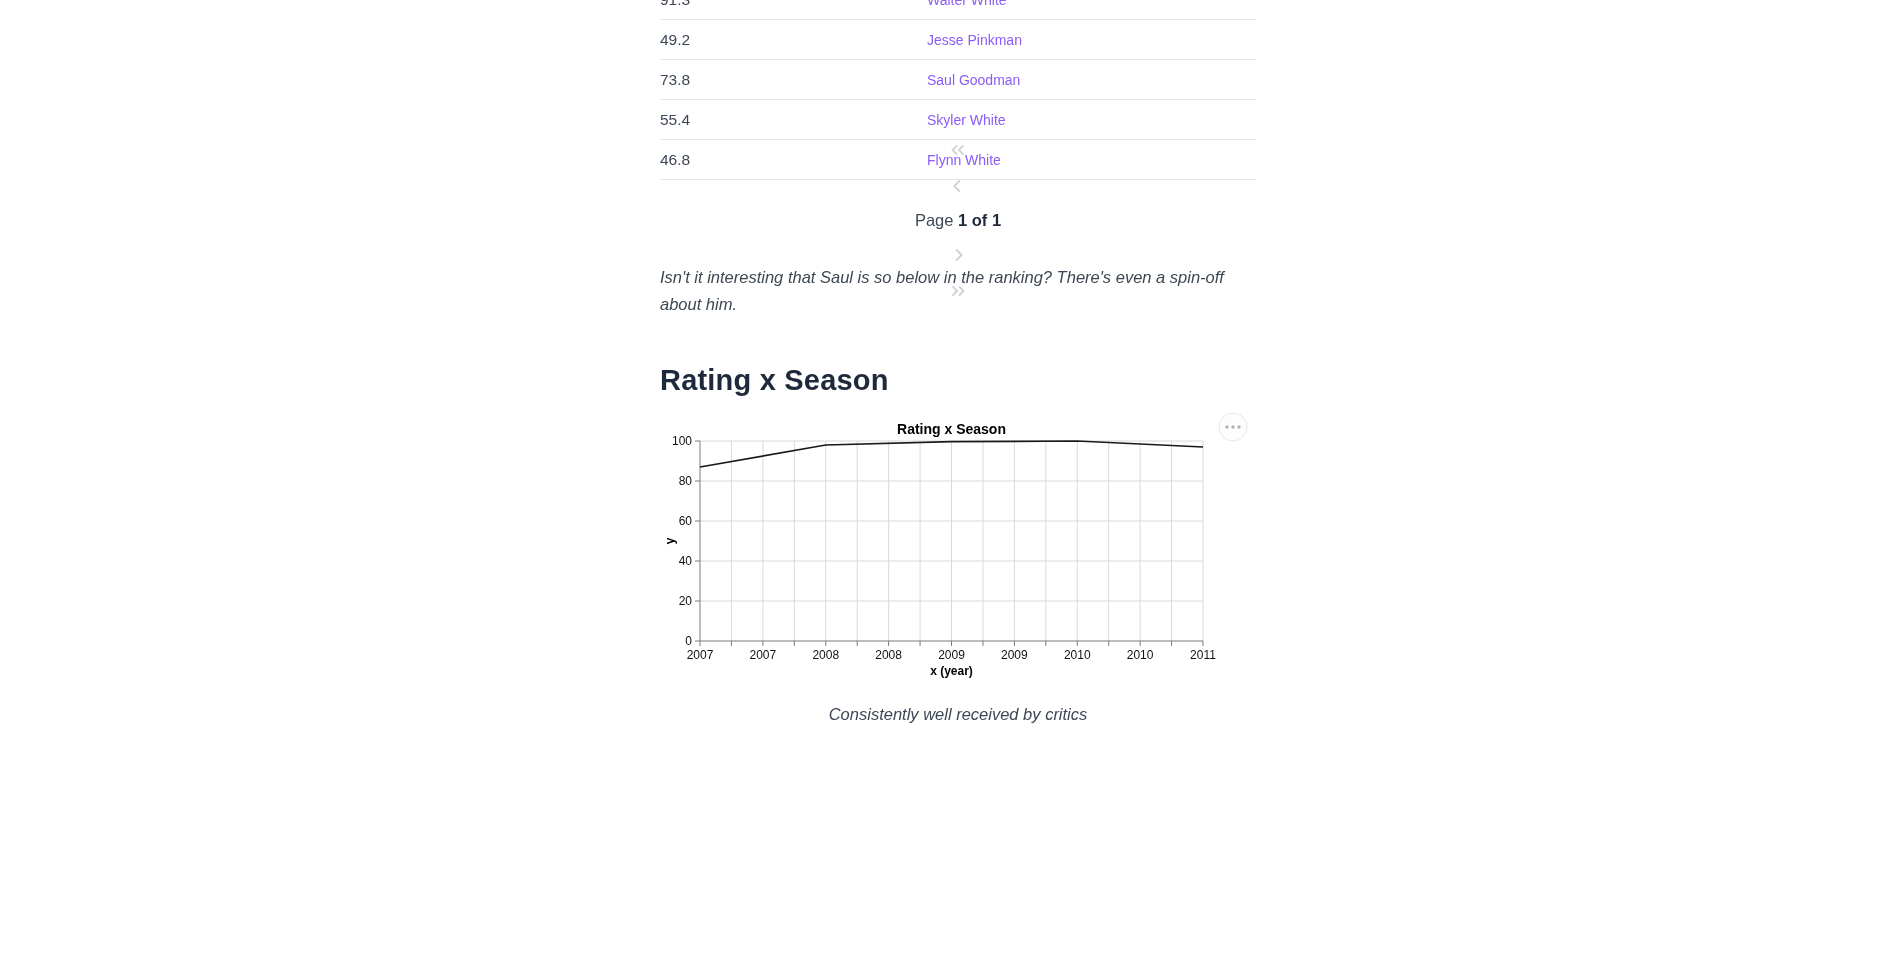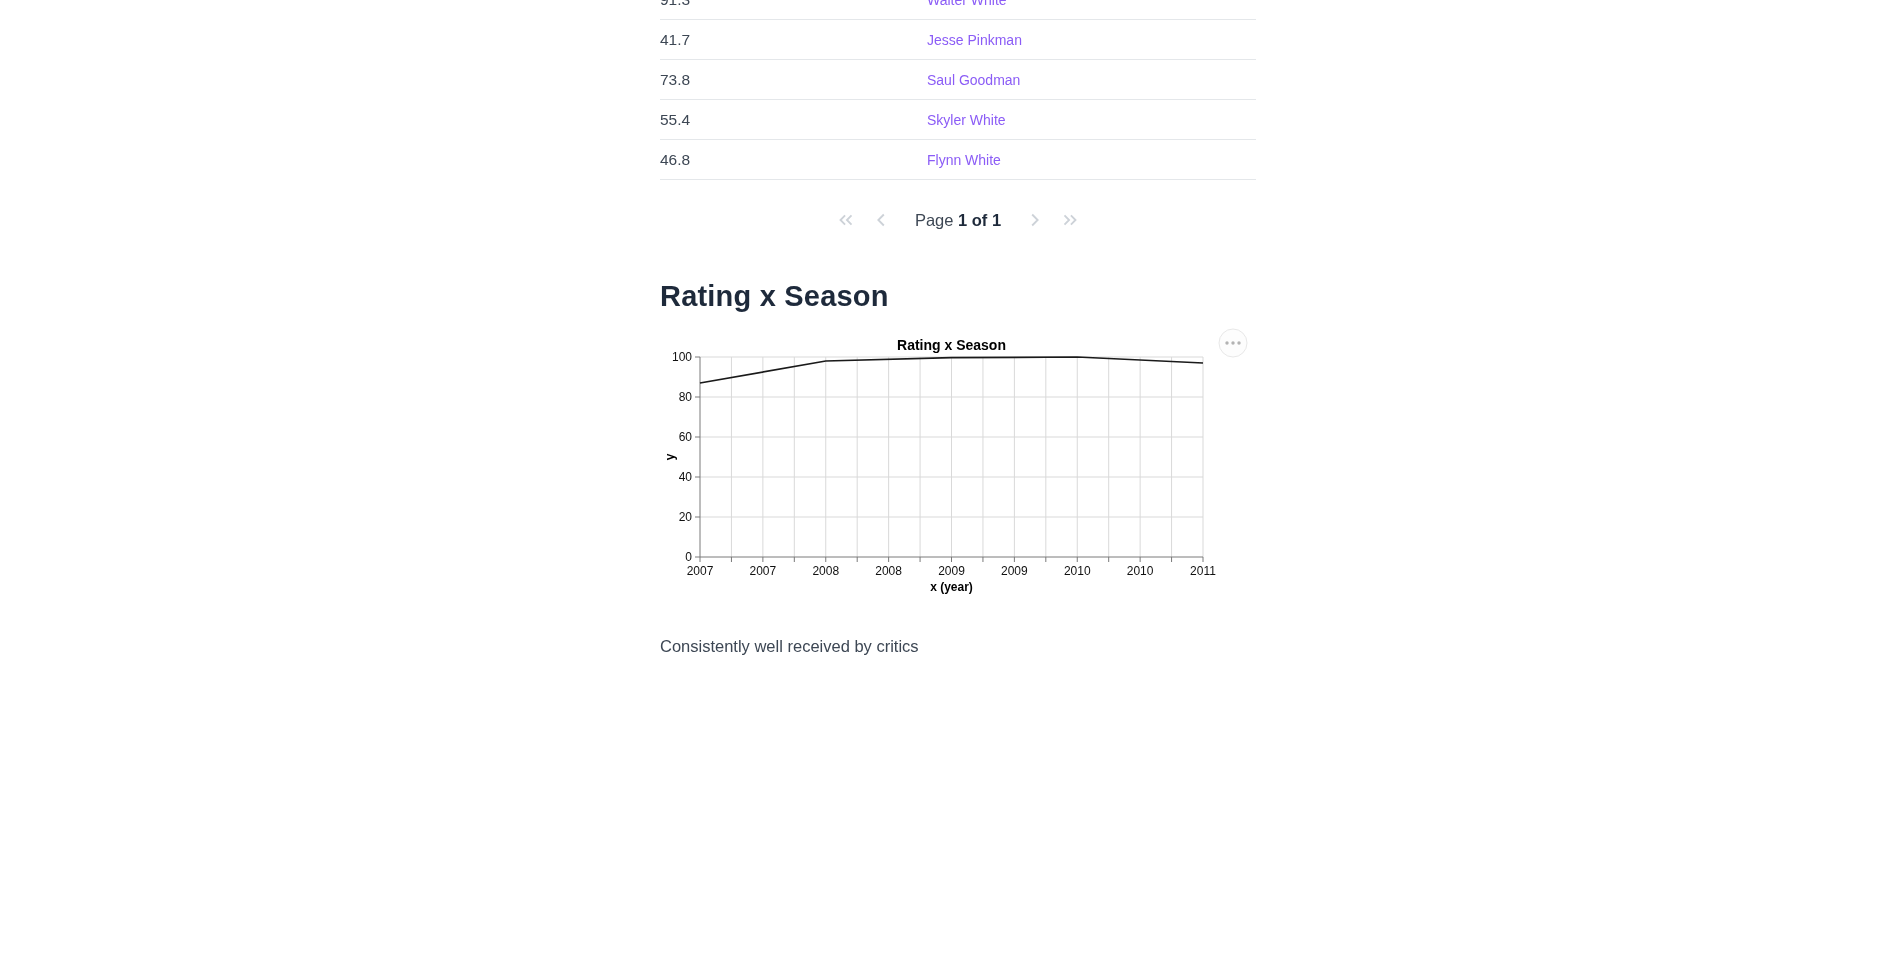--- a/index.html
+++ b/index.html
@@ -9,51 +9,51 @@
 
   
   .tbl { width: 100%; margin-top: -20px; }
   .tbl-row { display: flex; align-items: center; height: 40px;
              border-bottom: 1px solid #e4e7ea; }
   .cell-rating { width: 44.8%; font-size: 15.5px; color: #3d4754; }
   .cell-name   { flex: 1; font-size: 14px; color: #8b5cf6; }
 
   
   .pager { margin-top: 26px; display: flex; align-items: center; justify-content: center;
-           gap: 14px; height: 28px; }
+           gap: 14px; height: 28px; flex-direction: column; }
   .pager-btn { width: 22px; height: 22px; display: flex; align-items: center;
                justify-content: center; cursor: default; background: none; border: none; }
   .pager-label { font-size: 16.5px; color: #3d4754; padding: 0 8px; white-space: nowrap; }
   .pager-label b { color: #1e2a3b; font-weight: 700; }
 
   
   .note { margin-top: 30px; font-style: italic; font-size: 16.5px; line-height: 27px;
           color: #3d4754; }
 
   
   h2.section-title { margin-top: 46px; font-size: 29px; font-weight: 700;
                      color: #1e2a3b; letter-spacing: 0.2px; }
 
   .chart-wrap { position: relative; margin-top: 10px; width: 596px; height: 282px; }
-  .chart-note { margin-top: 32px; font-size: 16.5px; color: #3d4754; }
+  .chart-note { margin-top: 16px; font-style: italic; font-size: 16.5px; color: #3d4754; text-align: center; }
 
   svg text { font-family: "Liberation Sans", sans-serif; }
 </style>
 </head>
 <body>
 
 <div class="content">
 
   <div class="tbl" id="rating-table">
       <div class="tbl-row">
         <span class="cell-rating">91.3</span>
         <span class="cell-name">Walter White</span>
       </div>
       <div class="tbl-row">
-        <span class="cell-rating">41.7</span>
+        <span class="cell-rating">49.2</span>
         <span class="cell-name">Jesse Pinkman</span>
       </div>
       <div class="tbl-row">
         <span class="cell-rating">73.8</span>
         <span class="cell-name">Saul Goodman</span>
       </div>
       <div class="tbl-row">
         <span class="cell-rating">55.4</span>
         <span class="cell-name">Skyler White</span>
       </div>
@@ -82,20 +82,21 @@
       </svg>
     </button>
     <button class="pager-btn">
       <svg width="22" height="22" viewBox="0 0 24 24">
         <polyline points="13,7 18,12 13,17" fill="none" stroke="#cdd2d8" stroke-width="2"></polyline>
         <polyline points="6,7 11,12 6,17" fill="none" stroke="#cdd2d8" stroke-width="2"></polyline>
       </svg>
     </button>
   </div>
 
+  <p class="note">Isn't it interesting that Saul is so below in the ranking? There's even a spin-off about him.</p>
 
   <h2 class="section-title">Rating x Season</h2>
 
   <div class="chart-wrap">
     <svg id="chart-svg" width="596" height="282" viewBox="0 0 596 282">
         <line x1="40" y1="194" x2="543" y2="194" stroke="#d9d9d9" stroke-width="1"></line>
         <line x1="40" y1="154" x2="543" y2="154" stroke="#d9d9d9" stroke-width="1"></line>
         <line x1="40" y1="114" x2="543" y2="114" stroke="#d9d9d9" stroke-width="1"></line>
         <line x1="40" y1="74" x2="543" y2="74" stroke="#d9d9d9" stroke-width="1"></line>
         <line x1="40" y1="34" x2="543" y2="34" stroke="#d9d9d9" stroke-width="1"></line>

